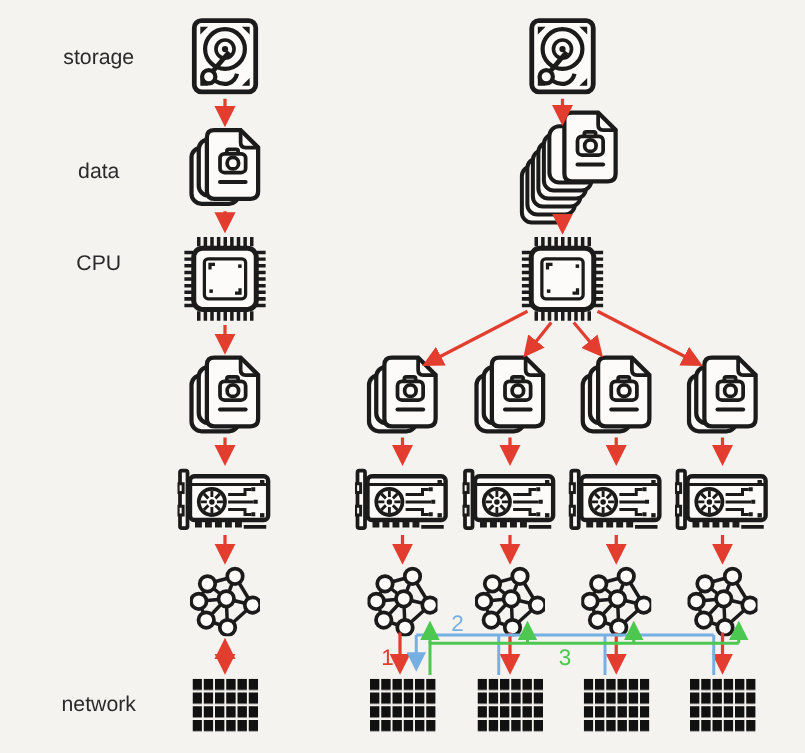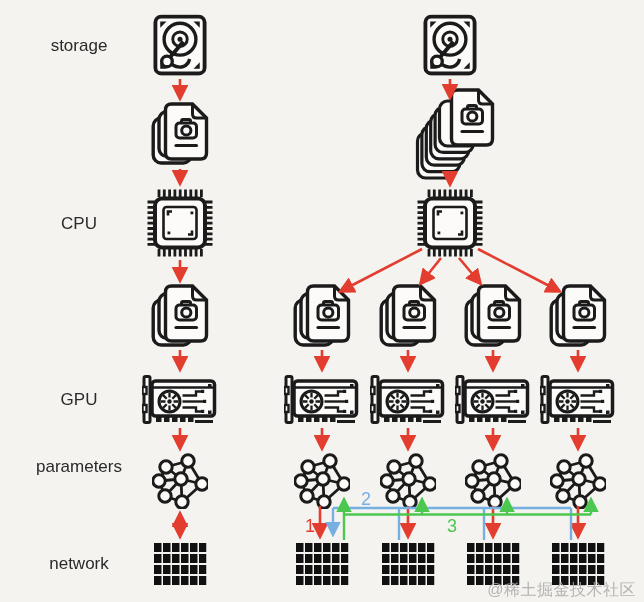--- a/index.html
+++ b/index.html
@@ -145,24 +145,23 @@
 
     <symbol id="i-grid" viewBox="0 0 54 44">
       <rect x="1" y="1" width="52.5" height="42.5" fill="url(#gcells)"></rect>
     </symbol>
   </defs>
 </svg>
 
 <div class="canvas">
 
   <div class="rowlabel" style="top:35px">storage</div>
-  <div class="rowlabel" style="top:213px">CPU</div>
-  <div class="rowlabel" style="top:389px">GPU</div>
+  <div class="rowlabel" style="top:126px">data</div>
+  <div class="rowlabel" style="top:200px">CPU</div>
   <div class="rowlabel" style="top:456px">
-    <div>parameters</div>
   </div>
   <div class="rowlabel" style="top:553px">network</div>
 
   <div class="icon" style="left:153px;top:13px;width:54px;height:64px">
       <svg viewBox="0 0 56 64">
         <use href="#i-hdd"></use>
       </svg>
     </div>
   <div class="icon" style="left:151px;top:102px;width:58px;height:64px">
       <svg viewBox="0 0 58 64">
@@ -353,15 +352,14 @@
       <line class="ag" x1="422" y1="514.5" x2="422" y2="500" marker-end="url(#mg)"></line>
       <line class="ag" x1="507" y1="514.5" x2="507" y2="500" marker-end="url(#mg)"></line>
       <line class="ag" x1="591" y1="514.5" x2="591" y2="500" marker-end="url(#mg)"></line>
     </g>
 
     <text class="stepnum fr" x="310" y="532" text-anchor="middle">1</text>
     <text class="stepnum fb" x="366" y="505" text-anchor="middle">2</text>
     <text class="stepnum fg" x="452" y="532" text-anchor="middle">3</text>
   </svg>
 
-  <div class="watermark">@稀土掘金技术社区</div>
 
 </div>
 
 </body></html>

